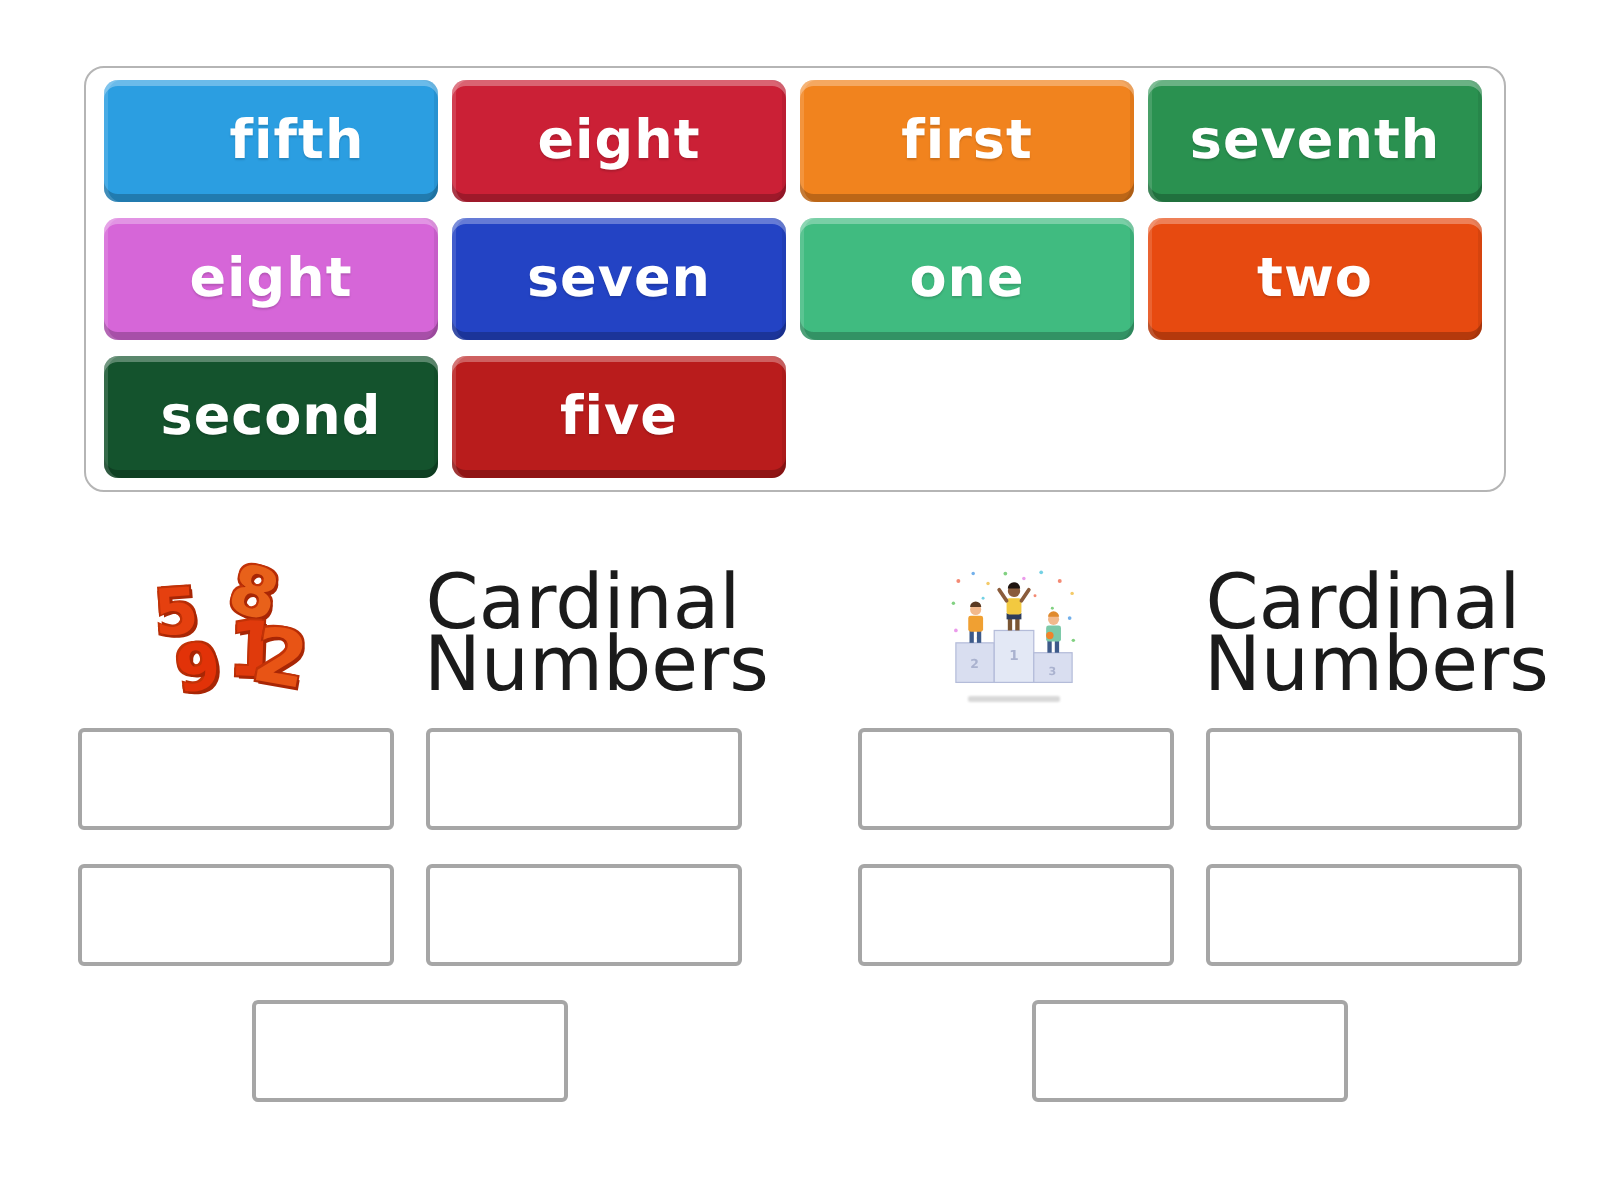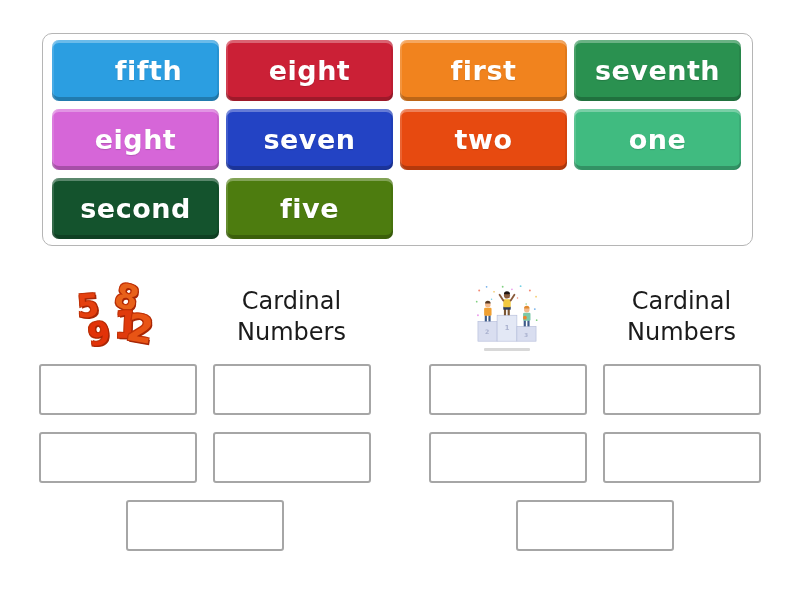--- a/index.html
+++ b/index.html
@@ -26,21 +26,21 @@
   }
 
   
   .group { position:absolute; top:281px; width:333px; }
   .group-cardinal { left:38px; }
   .group-ordinal  { left:428px; width:334px; }
 
   .group-header { display:flex; gap:16px; height:72px; margin-bottom:11px; }
   .header-img-cell { width:158px; display:flex; flex-direction:column;
                      align-items:center; justify-content:center; }
-  .group-title { width:159px; text-align:center; font-size:24px; line-height:31px;
+  .group-title { width:159px; text-align:center; font-size:38px; line-height:31px;
                  color:#1b1b1b; display:flex; flex-direction:column; justify-content:center; }
 
   .slots { display:flex; flex-wrap:wrap; gap:17px 16px; justify-content:center; }
   .slot { width:158px; height:51px; background:#fff;
           border:2px solid #a6a6a6; border-radius:3px; }
 
   
   .digits-art { position:relative; width:100px; height:72px; }
   .digit { position:absolute; font-weight:bold; color:#e63c0e;
            text-shadow: 1.5px 1.5px 0 #a82605, -1px -1px 0 #c23207,
@@ -61,24 +61,24 @@
 
 <div class="stage">
 
   <div class="tray">
     <div class="tile" style="background: rgb(43, 158, 225); padding-left: 26px;">fifth</div>
     <div class="tile" style="background: rgb(203, 32, 54);">eight</div>
     <div class="tile" style="background: rgb(241, 131, 30);">first</div>
     <div class="tile" style="background: rgb(42, 145, 80); text-align: center;">seventh</div>
     <div class="tile" style="background: rgb(214, 102, 216);">eight</div>
     <div class="tile" style="background: rgb(35, 67, 196);">seven</div>
+    <div class="tile" style="background: rgb(64, 187, 128);">one</div>
     <div class="tile" style="background: rgb(231, 74, 16);">two</div>
-    <div class="tile" style="background: rgb(64, 187, 128);">one</div>
     <div class="tile" style="background: #14532d;">second</div>
-    <div class="tile" style="background: #4d7c0f;">five</div>
+    <div class="tile" style="background: #b91c1c;">five</div>
   </div>
 
   <div class="group group-cardinal">
     <div class="group-header">
       <div class="header-img-cell">
         <div class="digits-art">
           <span class="digit d5">5</span>
           <span class="digit d8">8</span>
           <span class="digit d9">9</span>
           <span class="digit d1">1</span>

